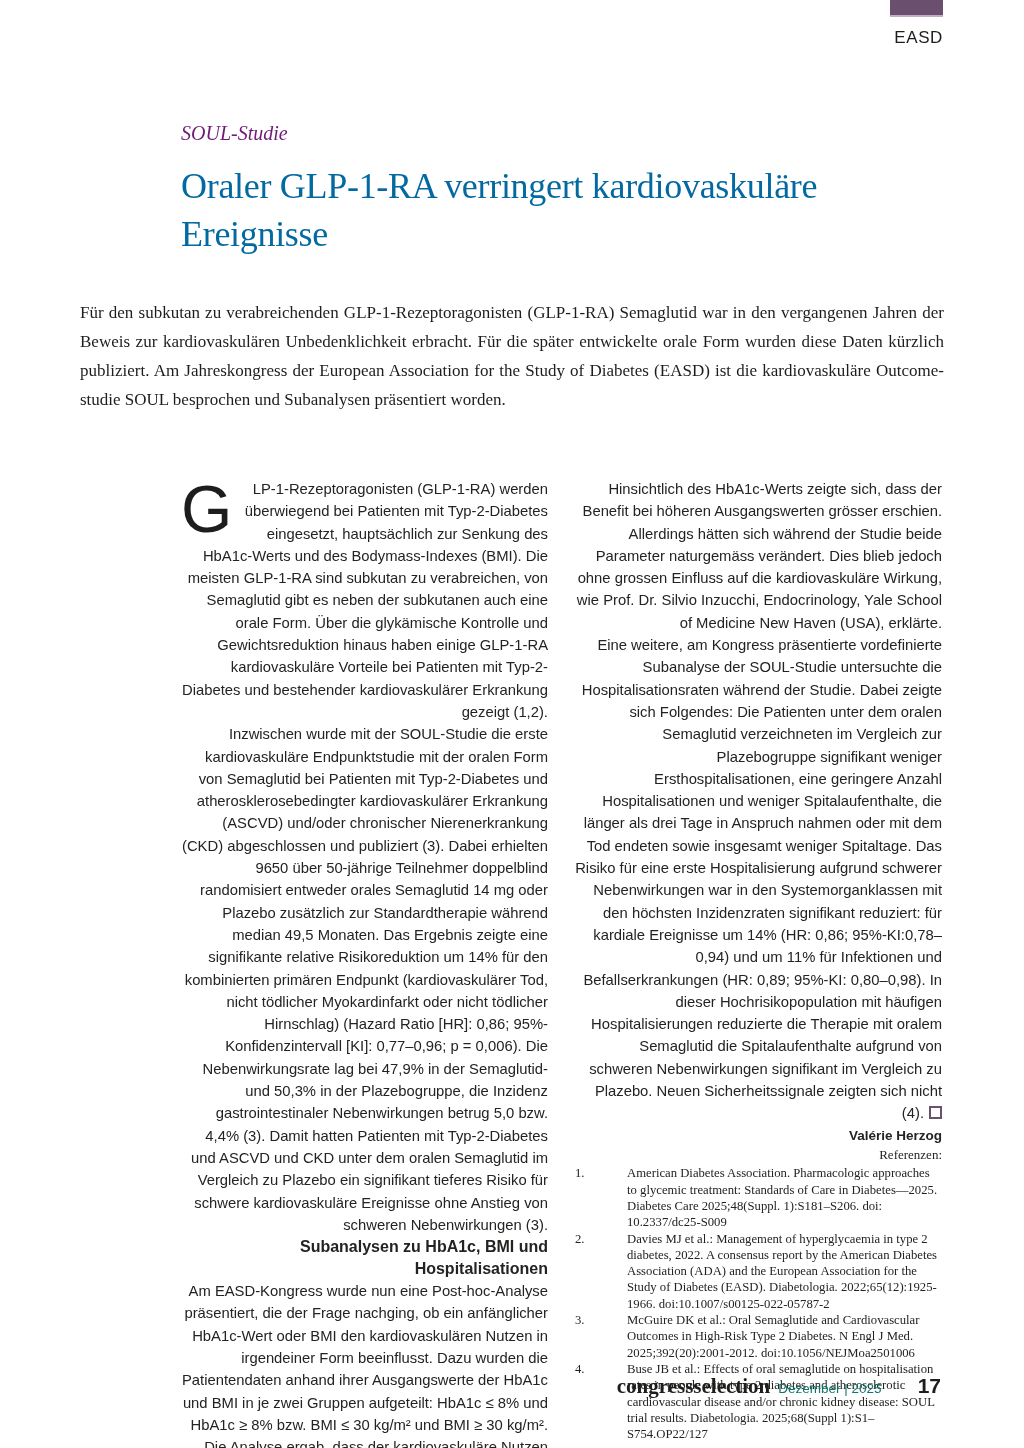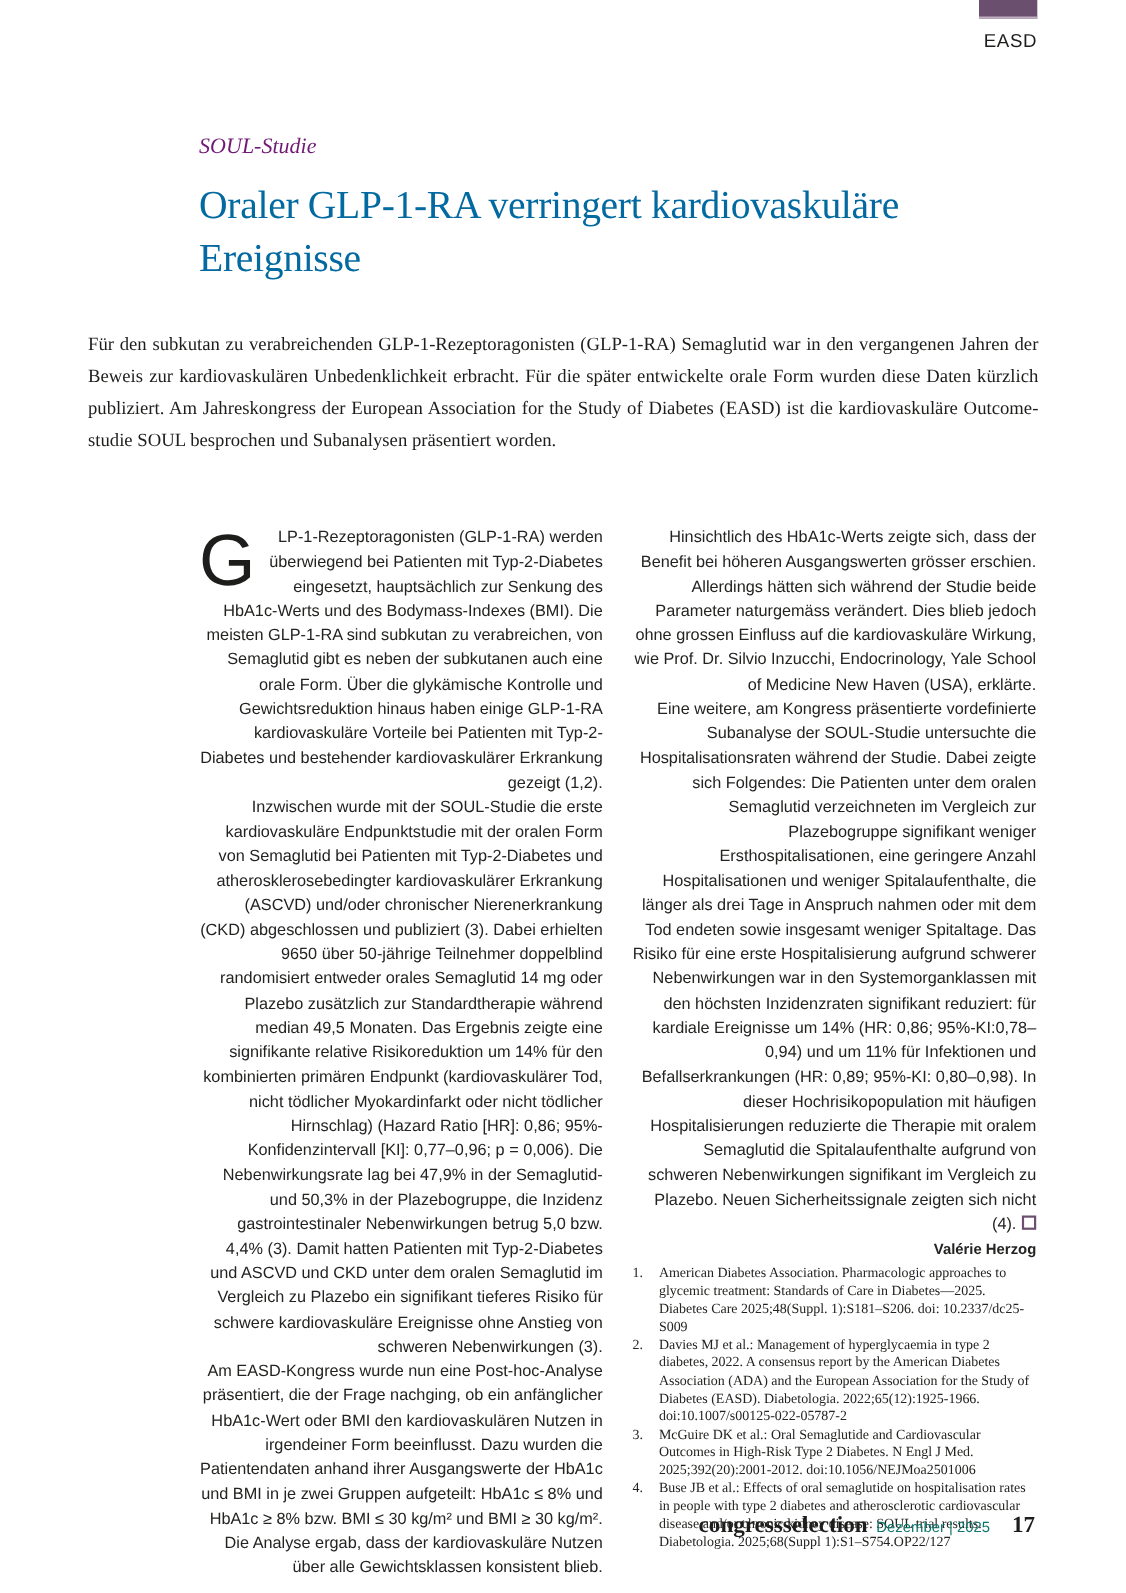--- a/index.html
+++ b/index.html
@@ -125,21 +125,21 @@
     padding: 0;
     list-style: none;
     font-family: "Liberation Serif", serif;
     font-size: 12.7px;
     line-height: 16.3px;
     text-align: left;
     hyphens: none;
   }
   .ref { display: flex; }
   .ref .num { width: 24px; flex: none; }
-  .ref .txt { flex: 1; }
+  .ref .txt { flex: 1; margin-left: 28px; }
   .end-mark {
     display: inline-block;
     width: 9px;
     height: 9px;
     border: 2px solid #6b4f6e;
     margin-left: 5px;
     vertical-align: -1px;
   }
   .footer {
     position: absolute;
@@ -153,49 +153,51 @@
     font-family: "Liberation Serif", serif;
     font-weight: 700;
     font-size: 21px;
   }
   .footer-issue {
     font-size: 13.5px;
     margin-left: 8px;
     color: #0f766e;
   }
   .footer-page {
-    font-family: Liberation Serif, serif;
+    font-family: Liberation Sans, sans-serif;
     font-weight: 700;
     font-size: 21px;
-    margin-left: 20px;
+    margin-left: 36px;
   }
 </style>
 </head>
 <body>
 
 <div class="brand-block"></div>
 
 <div class="section-label">EASD</div>
 
 <div class="kicker">SOUL-Studie</div>
 
 <h1 class="title" style="margin:0;">Oraler GLP-1-RA verringert kardiovaskuläre Ereignisse</h1>
 
 <div class="lead">Für den subkutan zu verabreichenden GLP-1-Rezeptoragonisten (GLP-1-RA) Semaglutid war in den vergangenen Jahren der Beweis zur kardiovaskulären Unbedenklichkeit erbracht. Für die später entwickelte orale Form wurden diese Daten kürzlich publiziert. Am Jahreskongress der European Association for the Study of Diabetes (EASD) ist die kardiovaskuläre Outcome-studie SOUL besprochen und Subanalysen präsentiert worden.</div>
 
 <div class="columns">
   <div class="col">
     <p><span class="dropcap">G</span><span>LP-1-Rezeptoragonisten (GLP-1-RA) werden überwiegend bei Patienten mit Typ-2-Diabetes eingesetzt, hauptsächlich zur Senkung des HbA1c-Werts und des Bodymass-Indexes (BMI). Die meisten GLP-1-RA sind subkutan zu verabreichen, von Semaglutid gibt es neben der subkutanen auch eine orale Form. Über die glykämische Kontrolle und Gewichtsreduktion hinaus haben einige GLP-1-RA kardiovaskuläre Vorteile bei Patienten mit Typ-2-Diabetes und bestehender kardiovaskulärer Erkrankung gezeigt (1,2).</span></p>
     <p class="indent">Inzwischen wurde mit der SOUL-Studie die erste kardiovaskuläre Endpunktstudie mit der oralen Form von Semaglutid bei Patienten mit Typ-2-Diabetes und atherosklerosebedingter kardiovaskulärer Erkrankung (ASCVD) und/oder chronischer Nierenerkrankung (CKD) abgeschlossen und publiziert (3). Dabei erhielten 9650 über 50-jährige Teilnehmer doppelblind randomisiert entweder orales Semaglutid 14 mg oder Plazebo zusätzlich zur Standardtherapie während median 49,5 Monaten. Das Ergebnis zeigte eine signifikante relative Risikoreduktion um 14% für den kombinierten primären Endpunkt (kardiovaskulärer Tod, nicht tödlicher Myokardinfarkt oder nicht tödlicher Hirnschlag) (Hazard Ratio [HR]: 0,86; 95%-Konfidenzintervall [KI]: 0,77–0,96; p = 0,006). Die Nebenwirkungsrate lag bei 47,9% in der Semaglutid- und 50,3% in der Plazebogruppe, die Inzidenz gastrointestinaler Nebenwirkungen betrug 5,0 bzw. 4,4% (3). Damit hatten Patienten mit Typ-2-Diabetes und ASCVD und CKD unter dem oralen Semaglutid im Vergleich zu Plazebo ein signifikant tieferes Risiko für schwere kardiovaskuläre Ereignisse ohne Anstieg von schweren Nebenwirkungen (3).</p>
+    <p class="subheading">Subanalysen zu HbA1c, BMI und Hospitalisationen</p>
     <p>Am EASD-Kongress wurde nun eine Post-hoc-Analyse präsentiert, die der Frage nachging, ob ein anfänglicher HbA1c-Wert oder BMI den kardiovaskulären Nutzen in irgendeiner Form beeinflusst. Dazu wurden die Patientendaten anhand ihrer Ausgangswerte der HbA1c und BMI in je zwei Gruppen aufgeteilt: HbA1c ≤ 8% und HbA1c ≥ 8% bzw. BMI ≤ 30 kg/m² und BMI ≥ 30 kg/m². Die Analyse ergab, dass der kardiovaskuläre Nutzen über alle Gewichtsklassen konsistent blieb.</p>
   </div>
   <div class="col">
     <p>Hinsichtlich des HbA1c-Werts zeigte sich, dass der Benefit bei höheren Ausgangswerten grösser erschien. Allerdings hätten sich während der Studie beide Parameter naturgemäss verändert. Dies blieb jedoch ohne grossen Einfluss auf die kardiovaskuläre Wirkung, wie Prof. Dr. Silvio Inzucchi, Endocrinology, Yale School of Medicine New Haven (USA), erklärte.</p>
     <p class="indent"><span>Eine weitere, am Kongress präsentierte vordefinierte Subanalyse der SOUL-Studie untersuchte die Hospitalisationsraten während der Studie. Dabei zeigte sich Folgendes: Die Patienten unter dem oralen Semaglutid verzeichneten im Vergleich zur Plazebogruppe signifikant weniger Ersthospitalisationen, eine geringere Anzahl Hospitalisationen und weniger Spitalaufenthalte, die länger als drei Tage in Anspruch nahmen oder mit dem Tod endeten sowie insgesamt weniger Spitaltage. Das Risiko für eine erste Hospitalisierung aufgrund schwerer Nebenwirkungen war in den Systemorganklassen mit den höchsten Inzidenzraten signifikant reduziert: für kardiale Ereignisse um 14% (HR: 0,86; 95%-KI:0,78–0,94) und um 11% für Infektionen und Befallserkrankungen (HR: 0,89; 95%-KI: 0,80–0,98). In dieser Hochrisikopopulation mit häufigen Hospitalisierungen reduzierte die Therapie mit oralem Semaglutid die Spitalaufenthalte aufgrund von schweren Nebenwirkungen signifikant im Vergleich zu Plazebo. Neuen Sicherheitssignale zeigten sich nicht (4).</span><span class="end-mark"></span></p>
     <p class="author">Valérie Herzog</p>
+    <p class="refs-label">Referenzen:</p>
     <ol class="refs">
       <li class="ref">
         <span class="num">1.</span>
         <span class="txt">American Diabetes Association. Pharmacologic approaches to glycemic treatment: Standards of Care in Diabetes—2025. Diabetes Care 2025;48(Suppl. 1):S181–S206. doi: 10.2337/dc25-S009</span>
       </li>
       <li class="ref">
         <span class="num">2.</span>
         <span class="txt">Davies MJ et al.: Management of hyperglycaemia in type 2 diabetes, 2022. A consensus report by the American Diabetes Association (ADA) and the European Association for the Study of Diabetes (EASD). Diabetologia. 2022;65(12):1925-1966. doi:10.1007/s00125-022-05787-2</span>
       </li>
       <li class="ref">

